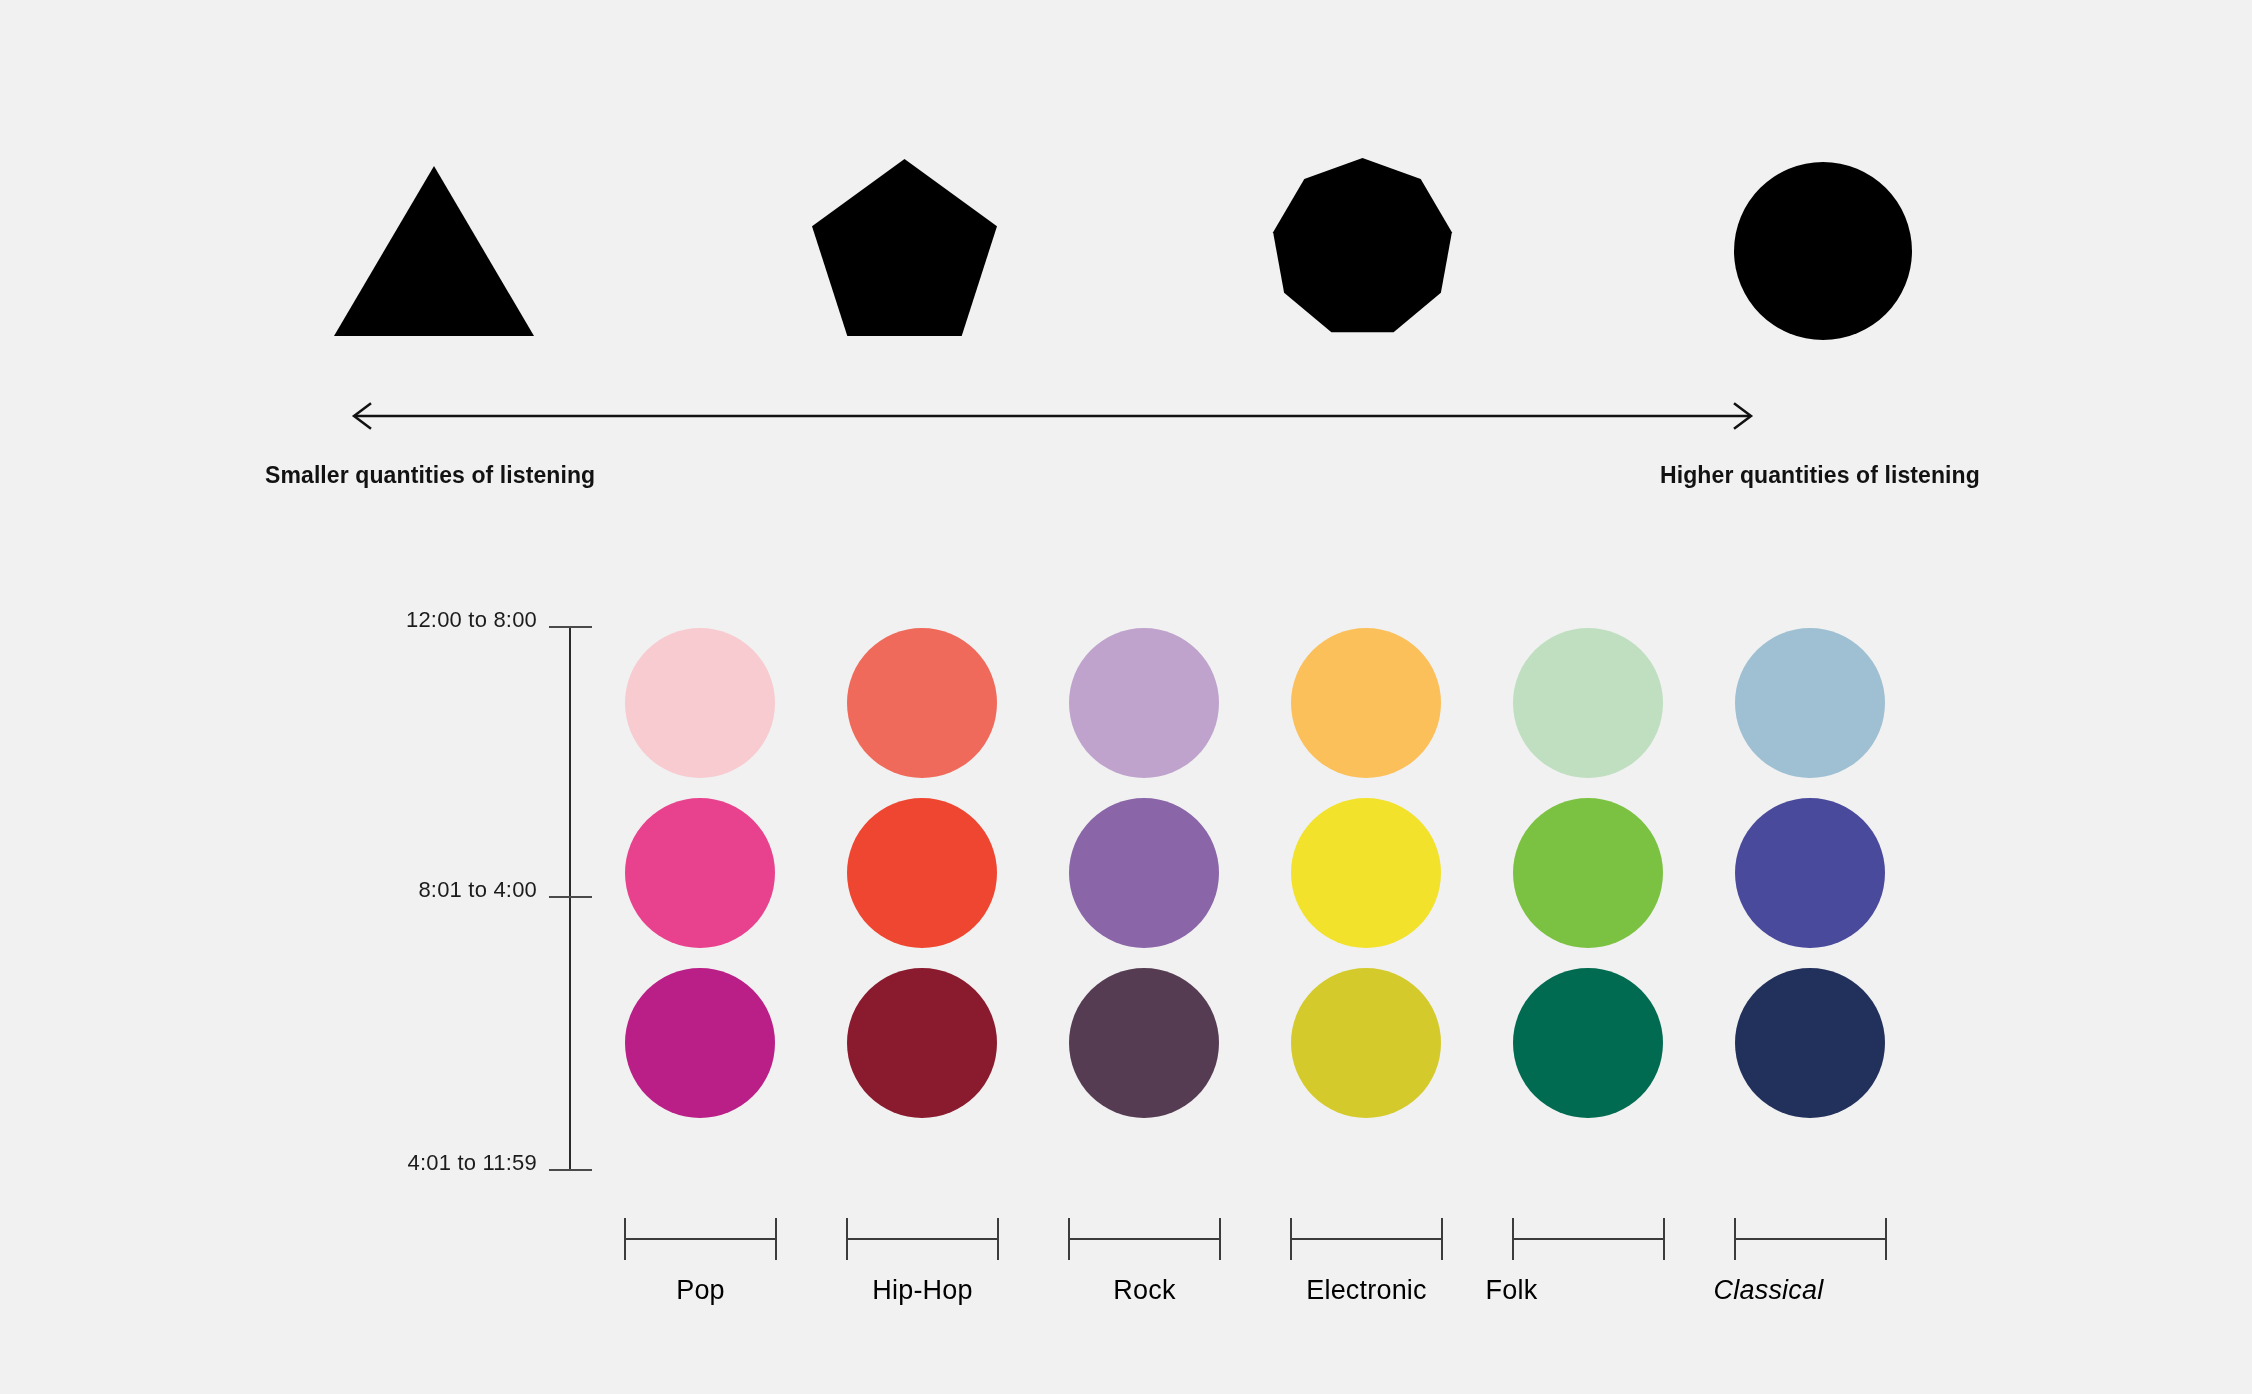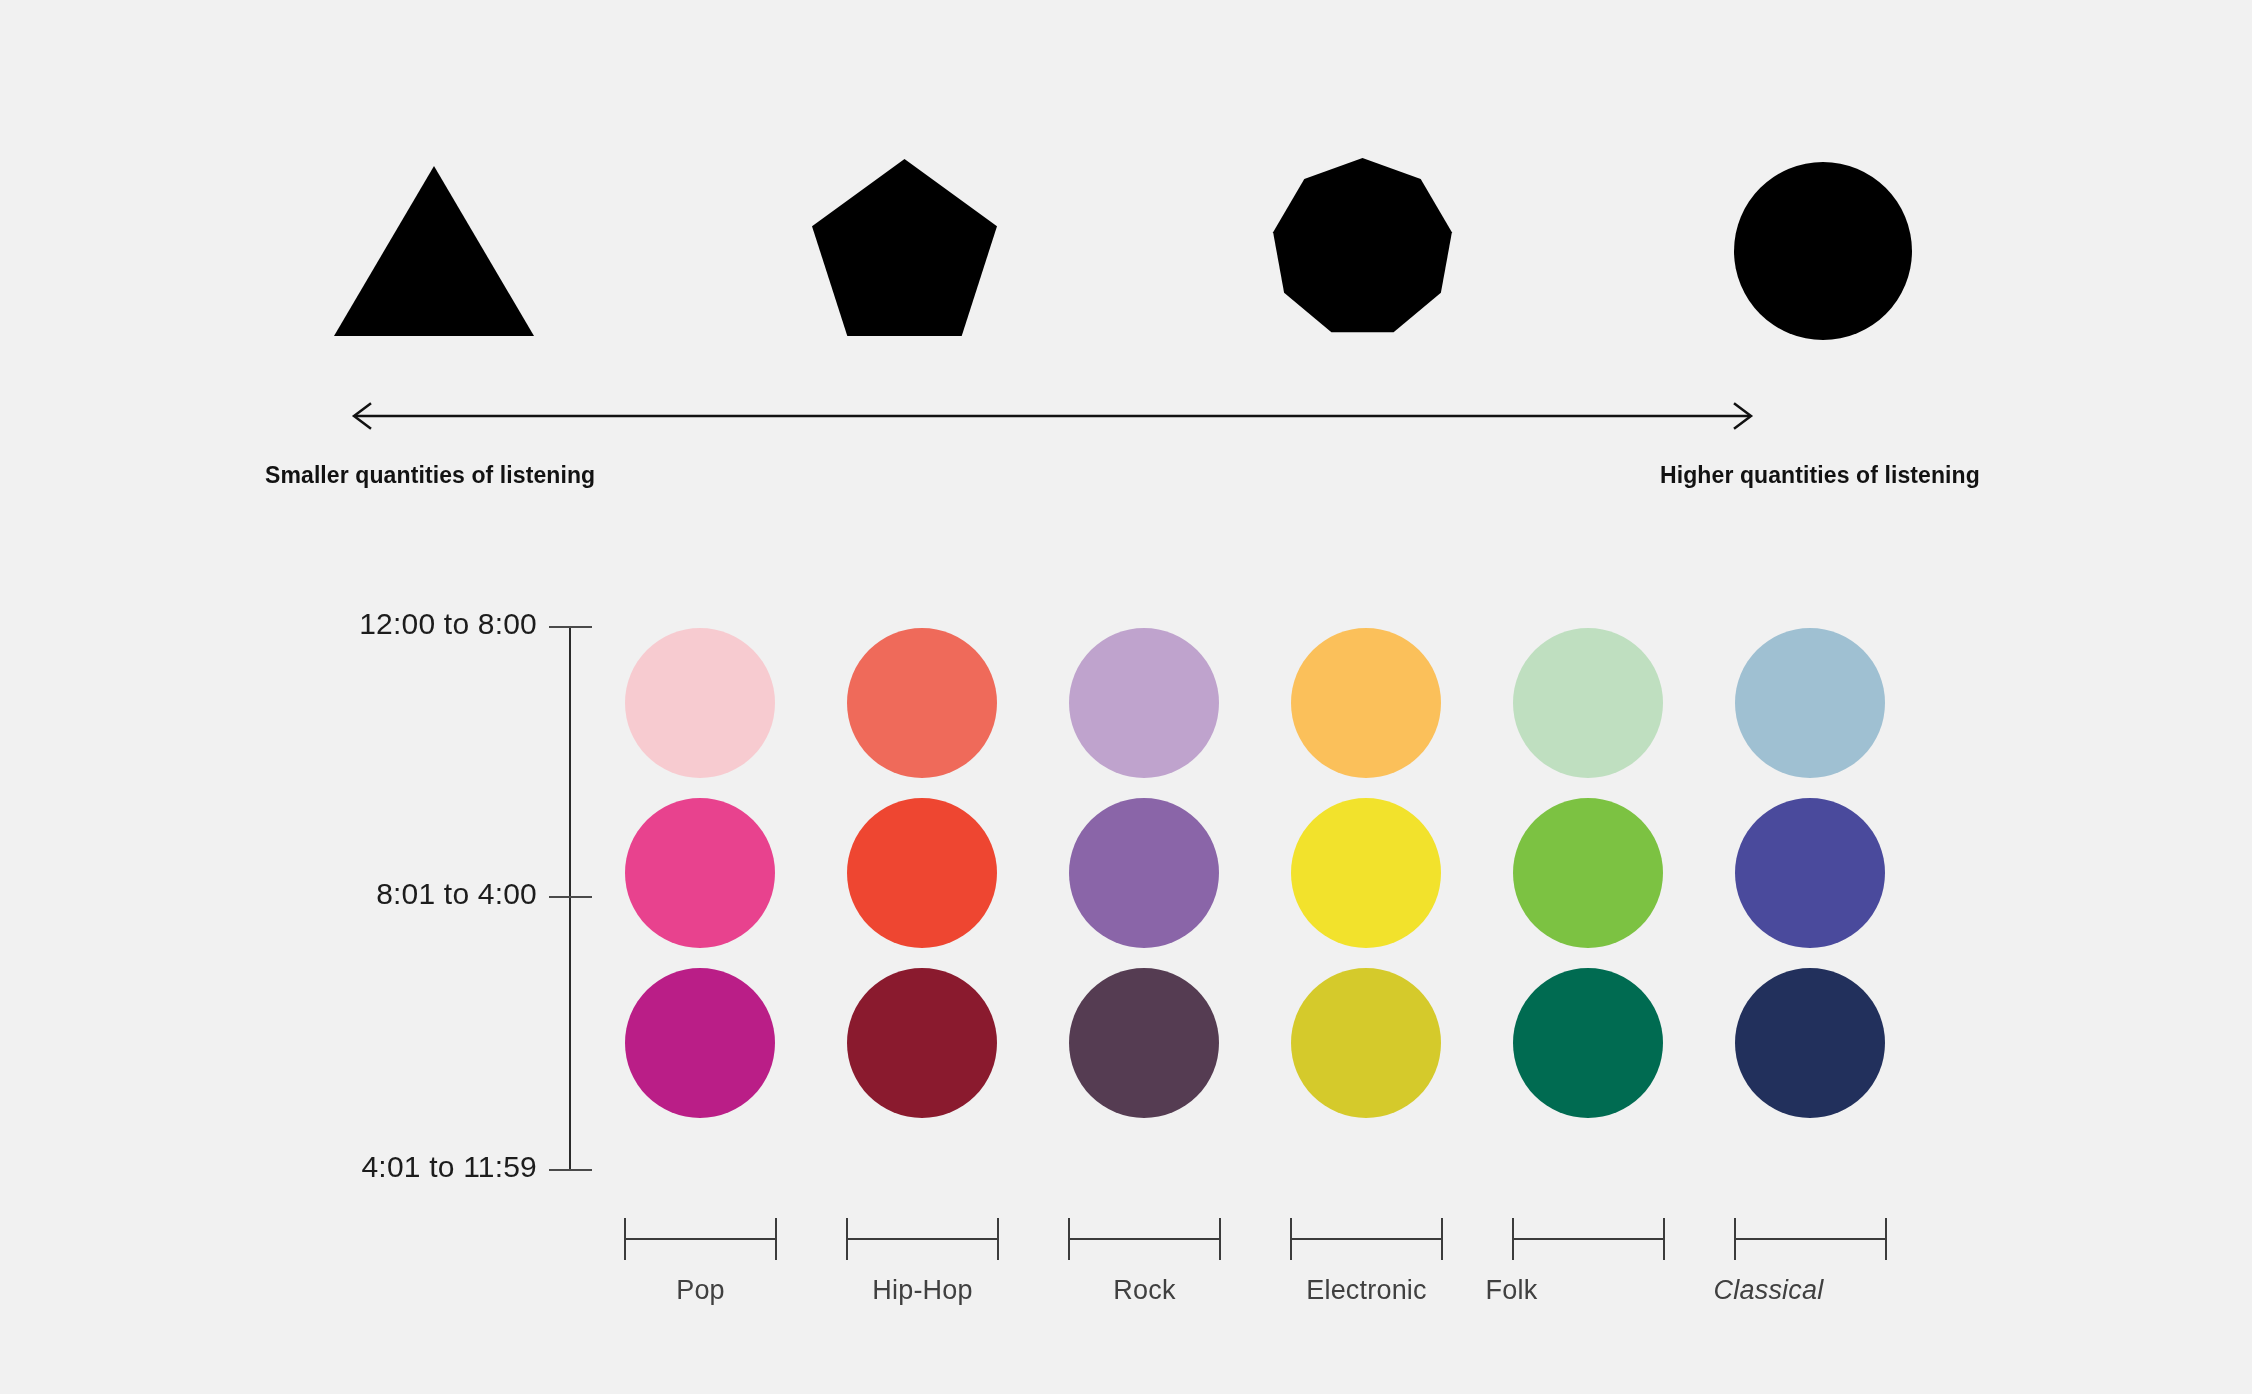--- a/index.html
+++ b/index.html
@@ -67,21 +67,21 @@
   .y-tick {
     position: absolute;
     left: 549px;
     width: 43px;
     height: 2px;
     background: #4a4a4a;
   }
   .y-label {
     position: absolute;
     right: 1715px;
-    font-size: 30px;
+    font-size: 22px;
     color: #1c1c1c;
     white-space: nowrap;
     text-align: right;
     letter-spacing: 0.2px;
   }
 
   .dot {
     position: absolute;
     width: 150px;
     height: 150px;
@@ -106,21 +106,21 @@
     height: 42px;
     background: #3c3c3c;
   }
   .x-bracket .cap.l { left: 0; }
   .x-bracket .cap.r { right: 0; }
 
   .x-label {
     position: absolute;
     top: 1240px;
     font-size: 27px;
-    color: #404040;
+    color: #000000;
     text-align: center;
     white-space: nowrap;
     letter-spacing: 0.2px;
   }
 </style>
 </head>
 <body>
 
 <div id="root">
 

